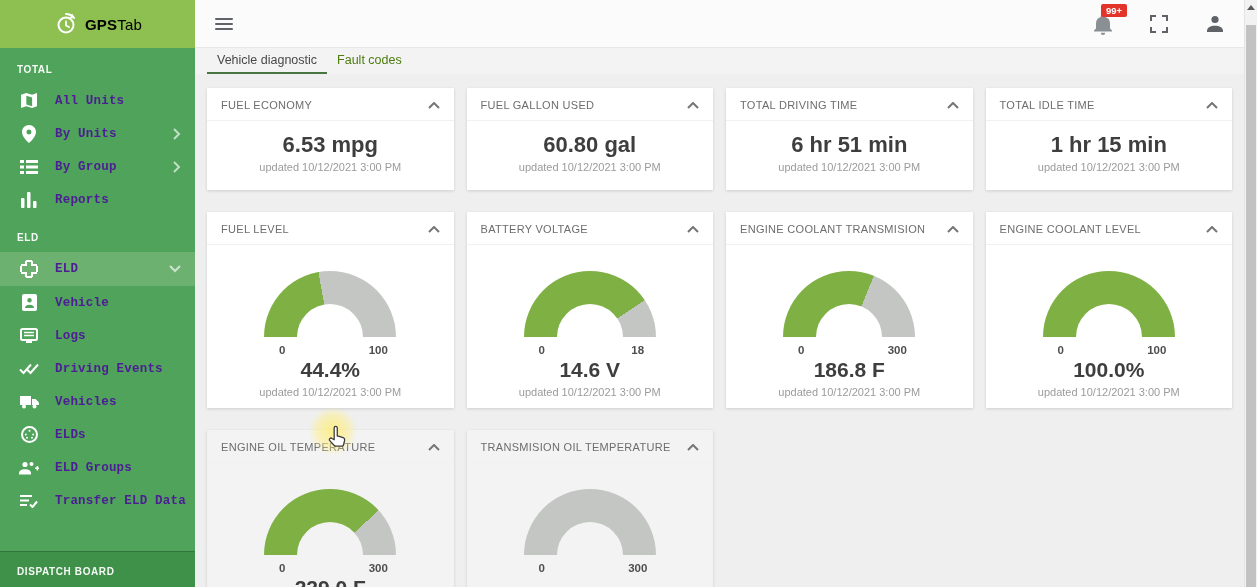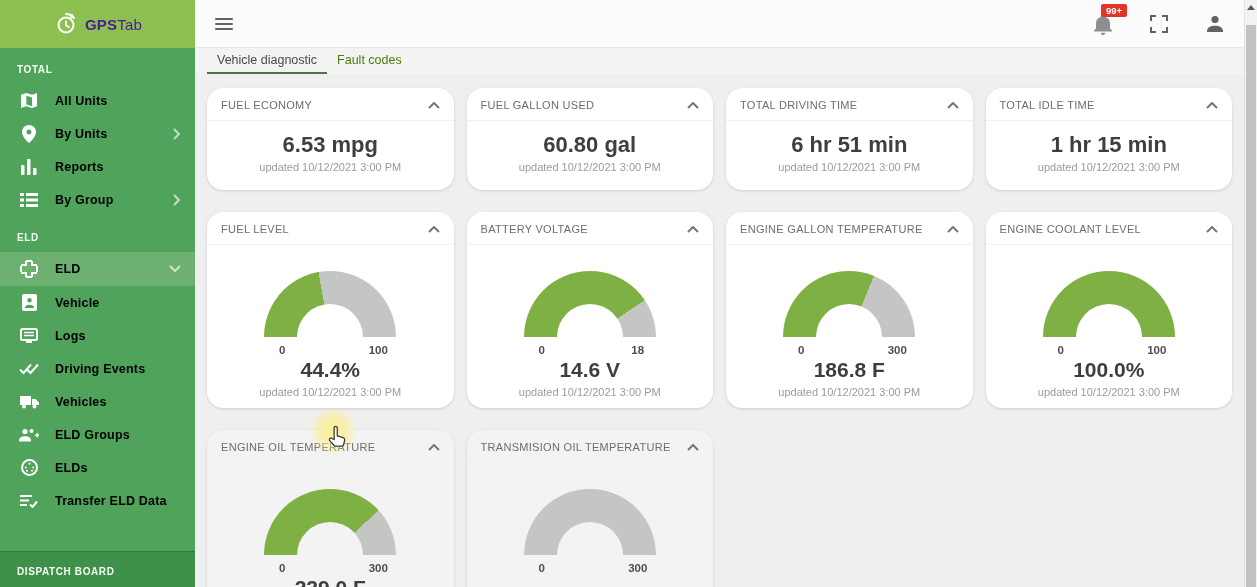--- a/index.html
+++ b/index.html
@@ -6,25 +6,25 @@
     --header-green:#8ebf51; --sidebar-green:#4fa35a; --sidebar-active:#6db170;
     --sidebar-bottom:#3f9048; --gauge-green:#7eb043; --gauge-gray:#c4c6c4;
     --badge-red:#e2342b; --tab-underline:#46753f; --value-text:#3e3e3e;
   }
   *{margin:0;padding:0;box-sizing:border-box;}
   html,body{width:1257px;height:587px;overflow:hidden;}
   body{font-family:"Liberation Sans","DejaVu Sans",sans-serif;background:#efefef;position:relative;}
 
   
   .sidebar{position:absolute;left:0;top:0;width:195px;height:587px;background:var(--sidebar-green);z-index:5;}
-  .logo{height:48px;background:var(--header-green);display:flex;align-items:center;justify-content:center;gap:6px;color:#4c1d95;}
+  .logo{height:48px;background:var(--header-green);display:flex;align-items:center;justify-content:center;gap:6px;color:#000000;}
   .logo .brand{font-size:15px;letter-spacing:.2px;}
   .logo .brand b{font-weight:700;}
   .section-label{font-size:10px;font-weight:700;letter-spacing:.6px;color:rgba(255,255,255,.95);padding:16px 0 9px 17px;}
-  .nav-item{height:33px;display:flex;align-items:center;color:#000000;cursor:pointer;position:relative;}
+  .nav-item{height:33px;display:flex;align-items:center;color:#4c1d95;cursor:pointer;position:relative;font-family:Liberation Mono, monospace;}
   .nav-item .ic{width:20px;height:20px;margin-left:19px;display:flex;align-items:center;justify-content:center;flex:none;}
   .nav-item .ic svg{display:block;}
   .nav-item .lbl{margin-left:16px;font-size:12.5px;font-weight:600;letter-spacing:.2px;}
   .nav-item .chev{position:absolute;right:14px;opacity:.65;display:flex;}
   .nav-item.active{background:var(--sidebar-active);height:34px;}
   .sidebar-bottom{position:absolute;left:0;right:0;bottom:0;background:var(--sidebar-bottom);border-top:1px solid rgba(0,0,0,.18);}
   .sidebar-bottom .section-label{padding:14px 0 10px 17px;}
 
   
   .topbar{position:absolute;left:195px;top:0;right:13px;height:48px;background:#fbfbfb;border-bottom:1px solid #e7e7e7;display:flex;align-items:center;z-index:3;}
@@ -36,21 +36,21 @@
 
   
   .tabbar{position:absolute;left:195px;top:48px;right:13px;height:26px;display:flex;align-items:flex-end;padding-left:12px;background:#f3f3f3;}
   .tab{font-size:12.5px;color:#4d7c0f;padding:0 10px 7px 10px;cursor:pointer;position:relative;}
   .tab.active{color:#484848;}
   .tab.active::after{content:"";position:absolute;left:0;right:0;bottom:0;height:2px;background:var(--tab-underline);}
 
   
   .content{position:absolute;left:195px;top:74px;right:13px;bottom:0;padding:14px 12px 0 12px;overflow:hidden;}
   .grid{display:grid;grid-template-columns:repeat(4,1fr);gap:13px;margin-bottom:22px;}
-  .card{background:var(--card-bg,#fff);border-radius:16px;box-shadow:0 1px 3px rgba(0,0,0,.14);--card-bg:#fff;}
+  .card{background:var(--card-bg,#fff);border-radius:0;box-shadow:0 1px 3px rgba(0,0,0,.14);--card-bg:#fff;}
   .card.dim{--card-bg:#f3f3f3;background:var(--card-bg);}
   .card-head{display:flex;align-items:center;justify-content:space-between;padding:11px 14px 9px 14px;border-bottom:1px solid #f1f1f1;}
   .card-title{font-size:11px;color:#6d6d6d;letter-spacing:.3px;}
   .chev-up{cursor:pointer;display:flex;color:#757575;}
   .stat{height:102px;}
   .stat-body{text-align:center;padding-top:11px;}
   .stat-value{font-size:22px;font-weight:700;color:var(--value-text);}
   .updated{font-size:11px;color:#9b9b9b;margin-top:3px;}
   .gauge-card{height:196px;}
   .gauge-body{display:flex;flex-direction:column;align-items:center;padding-top:26px;}
@@ -110,46 +110,46 @@
       </span>
     <span class="lbl">By Units</span>
     <span class="chev">
         <svg width="8" height="12" viewBox="0 0 8 12">
           <path d="M1 1l5 5-5 5" stroke="#fff" stroke-width="2" fill="none"></path>
         </svg>
       </span>
   </div>
   <div class="nav-item">
     <span class="ic">
-        <svg width="16" height="16" viewBox="0 0 16 16" fill="#fff">
-          <rect x="0" y="6" width="3.5" height="10" rx="1"></rect>
-          <rect x="6" y="0" width="3.5" height="16" rx="1"></rect>
-          <rect x="12" y="9" width="3.5" height="7" rx="1"></rect>
-        </svg>
-      </span>
-    <span class="lbl">Reports</span>
-  </div>
-  <div class="nav-item">
-    <span class="ic">
         <svg width="18" height="14" viewBox="0 0 18 14" fill="#fff">
           <rect width="4" height="3"></rect>
           <rect x="6" width="12" height="3"></rect>
           <rect y="5.5" width="4" height="3"></rect>
           <rect x="6" y="5.5" width="12" height="3"></rect>
           <rect y="11" width="4" height="3"></rect>
           <rect x="6" y="11" width="12" height="3"></rect>
         </svg>
       </span>
     <span class="lbl">By Group</span>
     <span class="chev">
         <svg width="8" height="12" viewBox="0 0 8 12">
           <path d="M1 1l5 5-5 5" stroke="#fff" stroke-width="2" fill="none"></path>
         </svg>
       </span>
   </div>
+  <div class="nav-item">
+    <span class="ic">
+        <svg width="16" height="16" viewBox="0 0 16 16" fill="#fff">
+          <rect x="0" y="6" width="3.5" height="10" rx="1"></rect>
+          <rect x="6" y="0" width="3.5" height="16" rx="1"></rect>
+          <rect x="12" y="9" width="3.5" height="7" rx="1"></rect>
+        </svg>
+      </span>
+    <span class="lbl">Reports</span>
+  </div>
 
   <div class="section-label">ELD</div>
 
   <div class="nav-item active">
     <span class="ic">
         <svg width="18" height="18" viewBox="0 0 18 18" fill="none" stroke="#fff" stroke-width="2">
           <path d="M6 1h6M6 17h6M1 6v6M17 6v6M6 1v4h-5M12 1v4h5M6 17v-4h-5M12 17v-4h5"></path>
         </svg>
       </span>
     <span class="lbl">ELD</span>
@@ -189,47 +189,47 @@
   <div class="nav-item">
     <span class="ic">
         <svg width="19" height="14" viewBox="0 0 19 14" fill="#fff">
           <path d="M0 1h11v9H0z"></path>
           <path d="M12 4h3.5L19 7.5V10h-7V4z"></path>
           <circle cx="4" cy="11.5" r="2"></circle>
           <circle cx="14.5" cy="11.5" r="2"></circle>
         </svg>
       </span>
     <span class="lbl">Vehicles</span>
-  </div>
-  <div class="nav-item">
-    <span class="ic">
-        <svg width="20" height="14" viewBox="0 0 20 14" fill="#fff">
-          <circle cx="6" cy="3.5" r="2.6"></circle>
-          <path d="M0 12c0-2.4 2.7-3.8 6-3.8S12 9.6 12 12v1.5H0V12z"></path>
-          <circle cx="12.5" cy="3" r="2"></circle>
-          <path d="M16 6.5h1.6V5h1.5v1.5H20V8h-.9v1.5h-1.5V8H16z"></path>
-        </svg>
-      </span>
-    <span class="lbl">ELD Groups</span>
   </div>
   <div class="nav-item">
     <span class="ic">
         <svg width="17" height="17" viewBox="0 0 17 17" fill="none">
           <circle cx="8.5" cy="8.5" r="7.5" stroke="#fff" stroke-width="2"></circle>
           <circle cx="8.5" cy="4.8" r="1" fill="#fff"></circle>
           <circle cx="4.8" cy="8.5" r="1" fill="#fff"></circle>
           <circle cx="12.2" cy="8.5" r="1" fill="#fff"></circle>
           <circle cx="6" cy="11.8" r="1" fill="#fff"></circle>
           <circle cx="11" cy="11.8" r="1" fill="#fff"></circle>
         </svg>
       </span>
     <span class="lbl">ELDs</span>
   </div>
   <div class="nav-item">
     <span class="ic">
+        <svg width="20" height="14" viewBox="0 0 20 14" fill="#fff">
+          <circle cx="6" cy="3.5" r="2.6"></circle>
+          <path d="M0 12c0-2.4 2.7-3.8 6-3.8S12 9.6 12 12v1.5H0V12z"></path>
+          <circle cx="12.5" cy="3" r="2"></circle>
+          <path d="M16 6.5h1.6V5h1.5v1.5H20V8h-.9v1.5h-1.5V8H16z"></path>
+        </svg>
+      </span>
+    <span class="lbl">ELD Groups</span>
+  </div>
+  <div class="nav-item">
+    <span class="ic">
         <svg width="18" height="14" viewBox="0 0 18 14" fill="none" stroke="#fff" stroke-width="2">
           <path d="M0 2h12M0 6.5h9M0 11h7"></path>
           <path d="M10 10.5 12.5 13 17 7.5"></path>
         </svg>
       </span>
     <span class="lbl">Transfer ELD Data</span>
   </div>
 
   <div class="sidebar-bottom">
     <div class="section-label">DISPATCH BOARD</div>
@@ -375,21 +375,21 @@
         <div class="glabels">
             <span>0</span>
             <span>18</span>
           </div>
         <div class="gvalue">14.6 V</div>
         <div class="updated">updated 10/12/2021 3:00 PM</div>
       </div>
     </div>
     <div class="card gauge-card">
       <div class="card-head">
-        <span class="card-title">ENGINE GALLON TEMPERATURE</span>
+        <span class="card-title">ENGINE COOLANT TRANSMISION</span>
         <span class="chev-up">
             <svg width="12" height="7" viewBox="0 0 12 7">
               <path d="M1 6l5-5 5 5" stroke="currentColor" stroke-width="2" fill="none"></path>
             </svg>
           </span>
       </div>
       <div class="gauge-body">
         <div class="gauge" style="--pct: 0.6226666666666667;">
             <div class="arc"></div>
             <div class="hole"></div>

